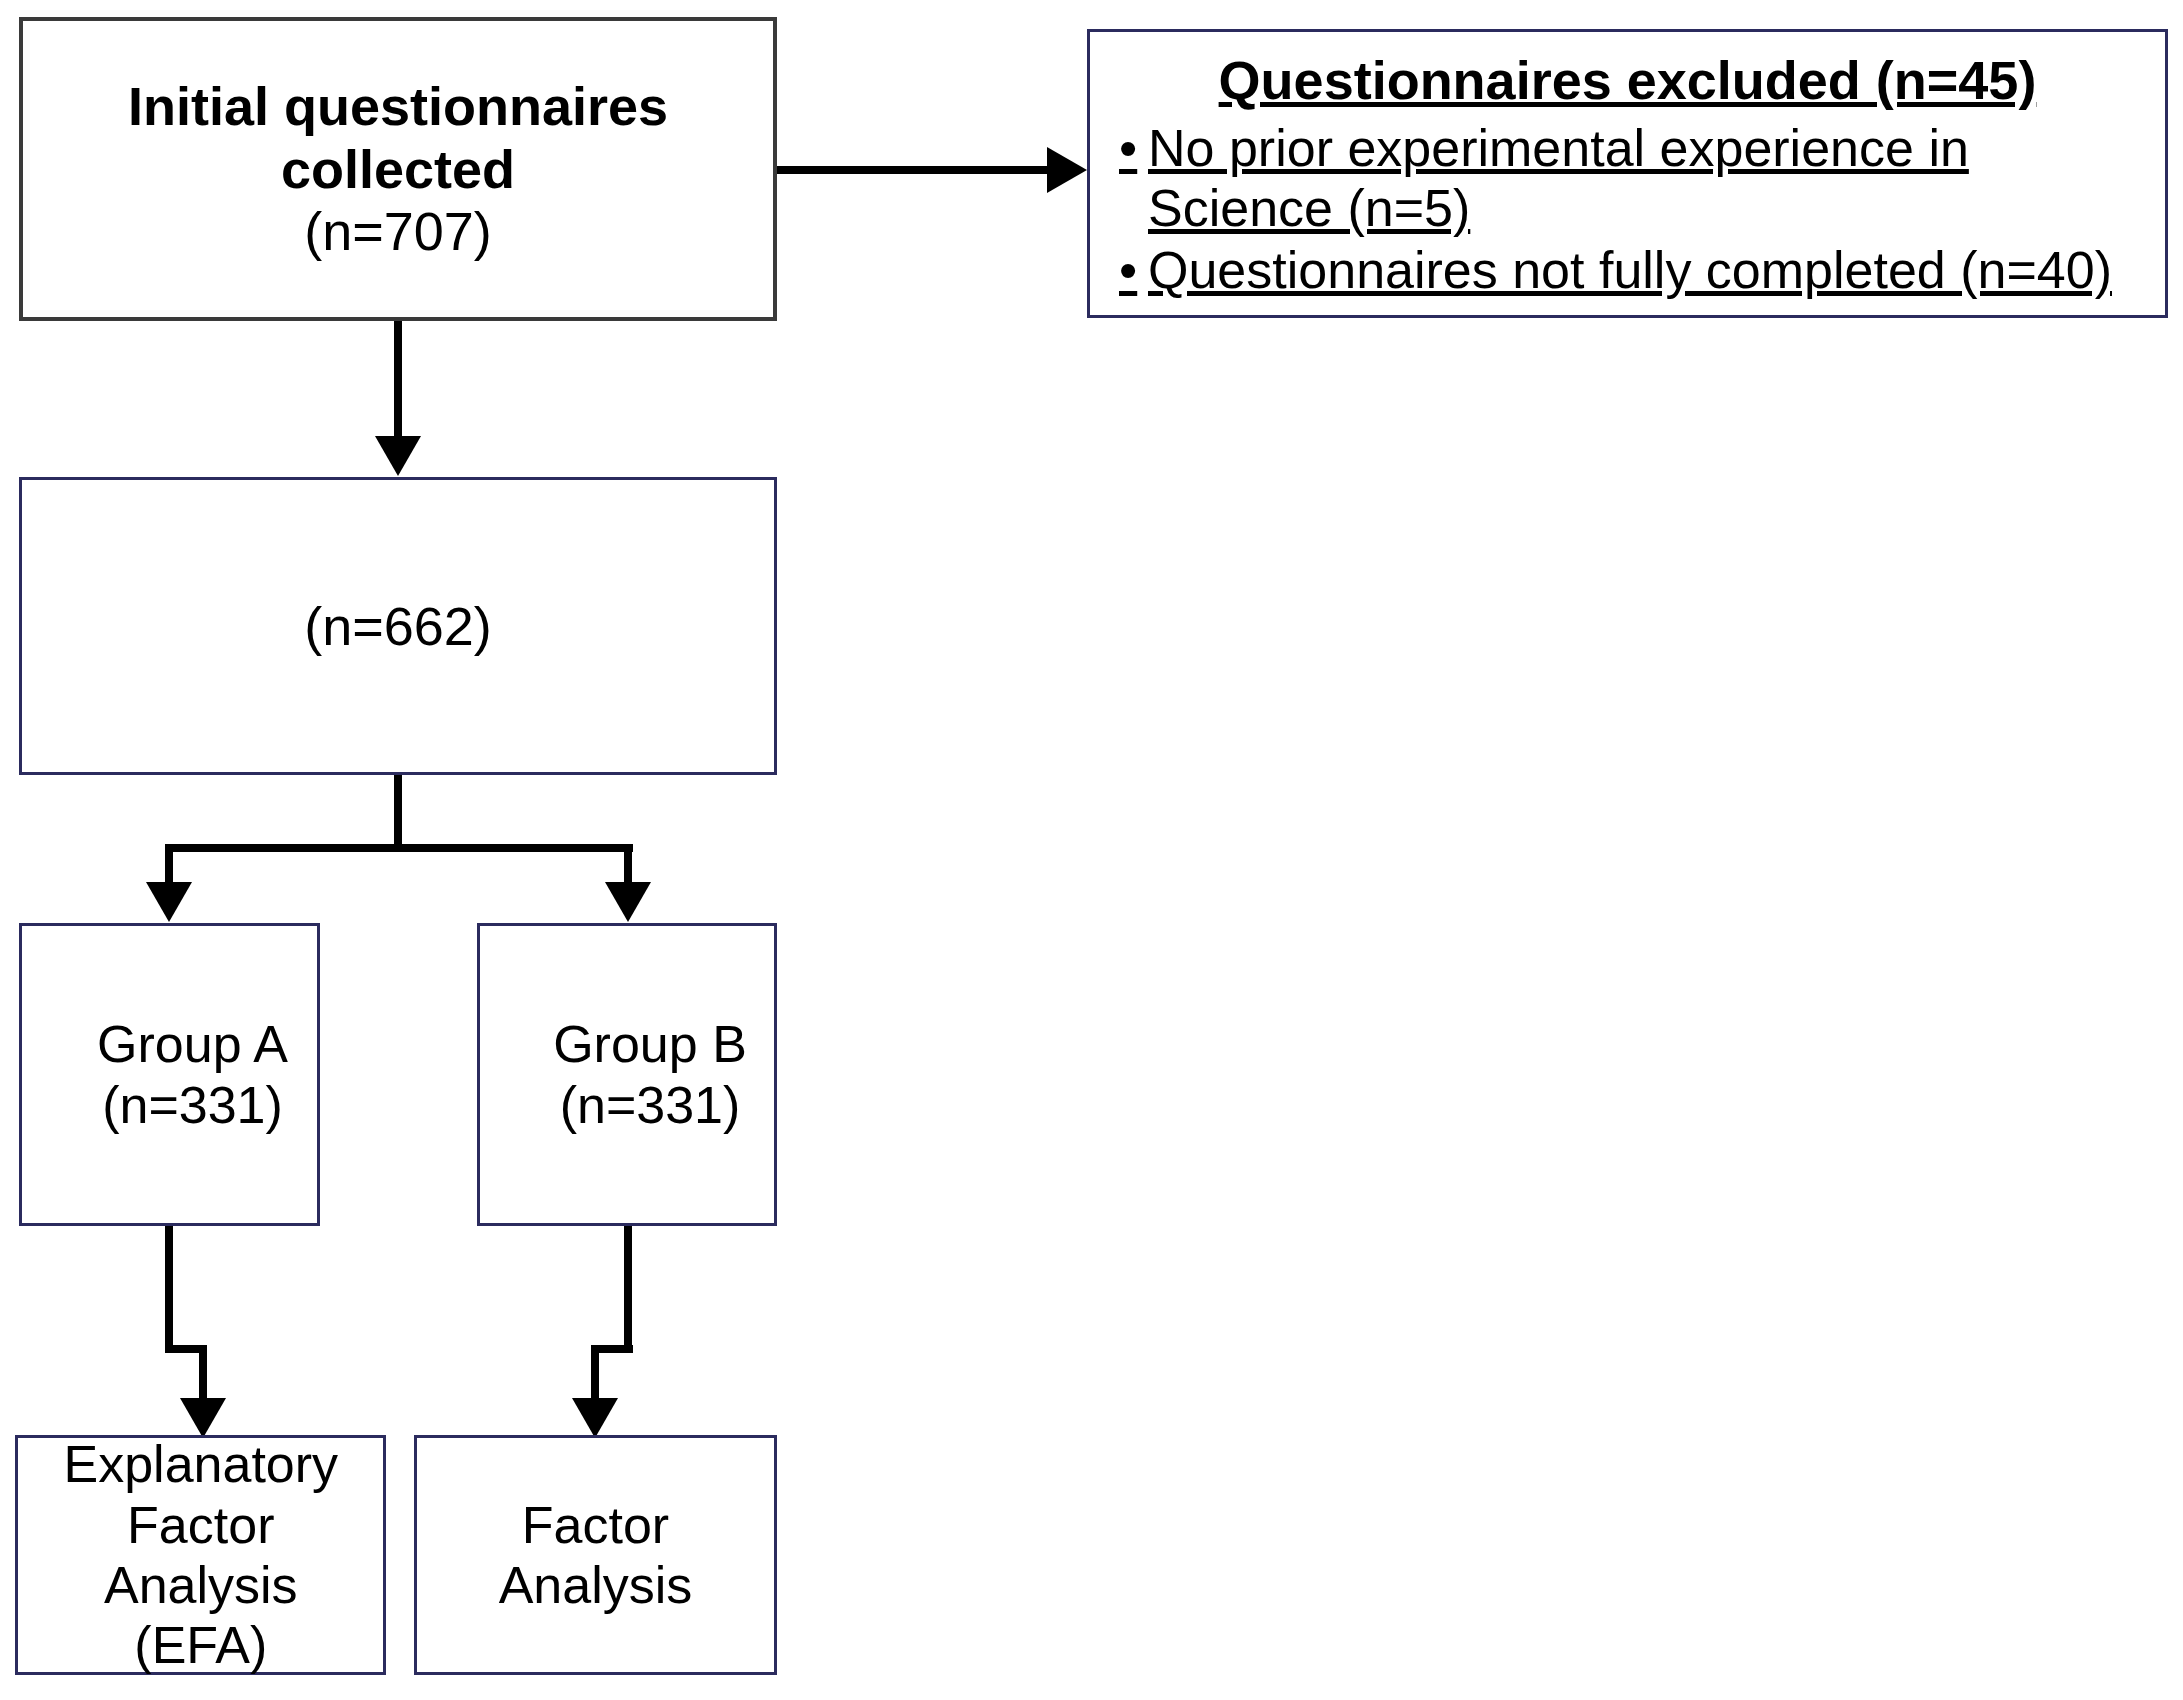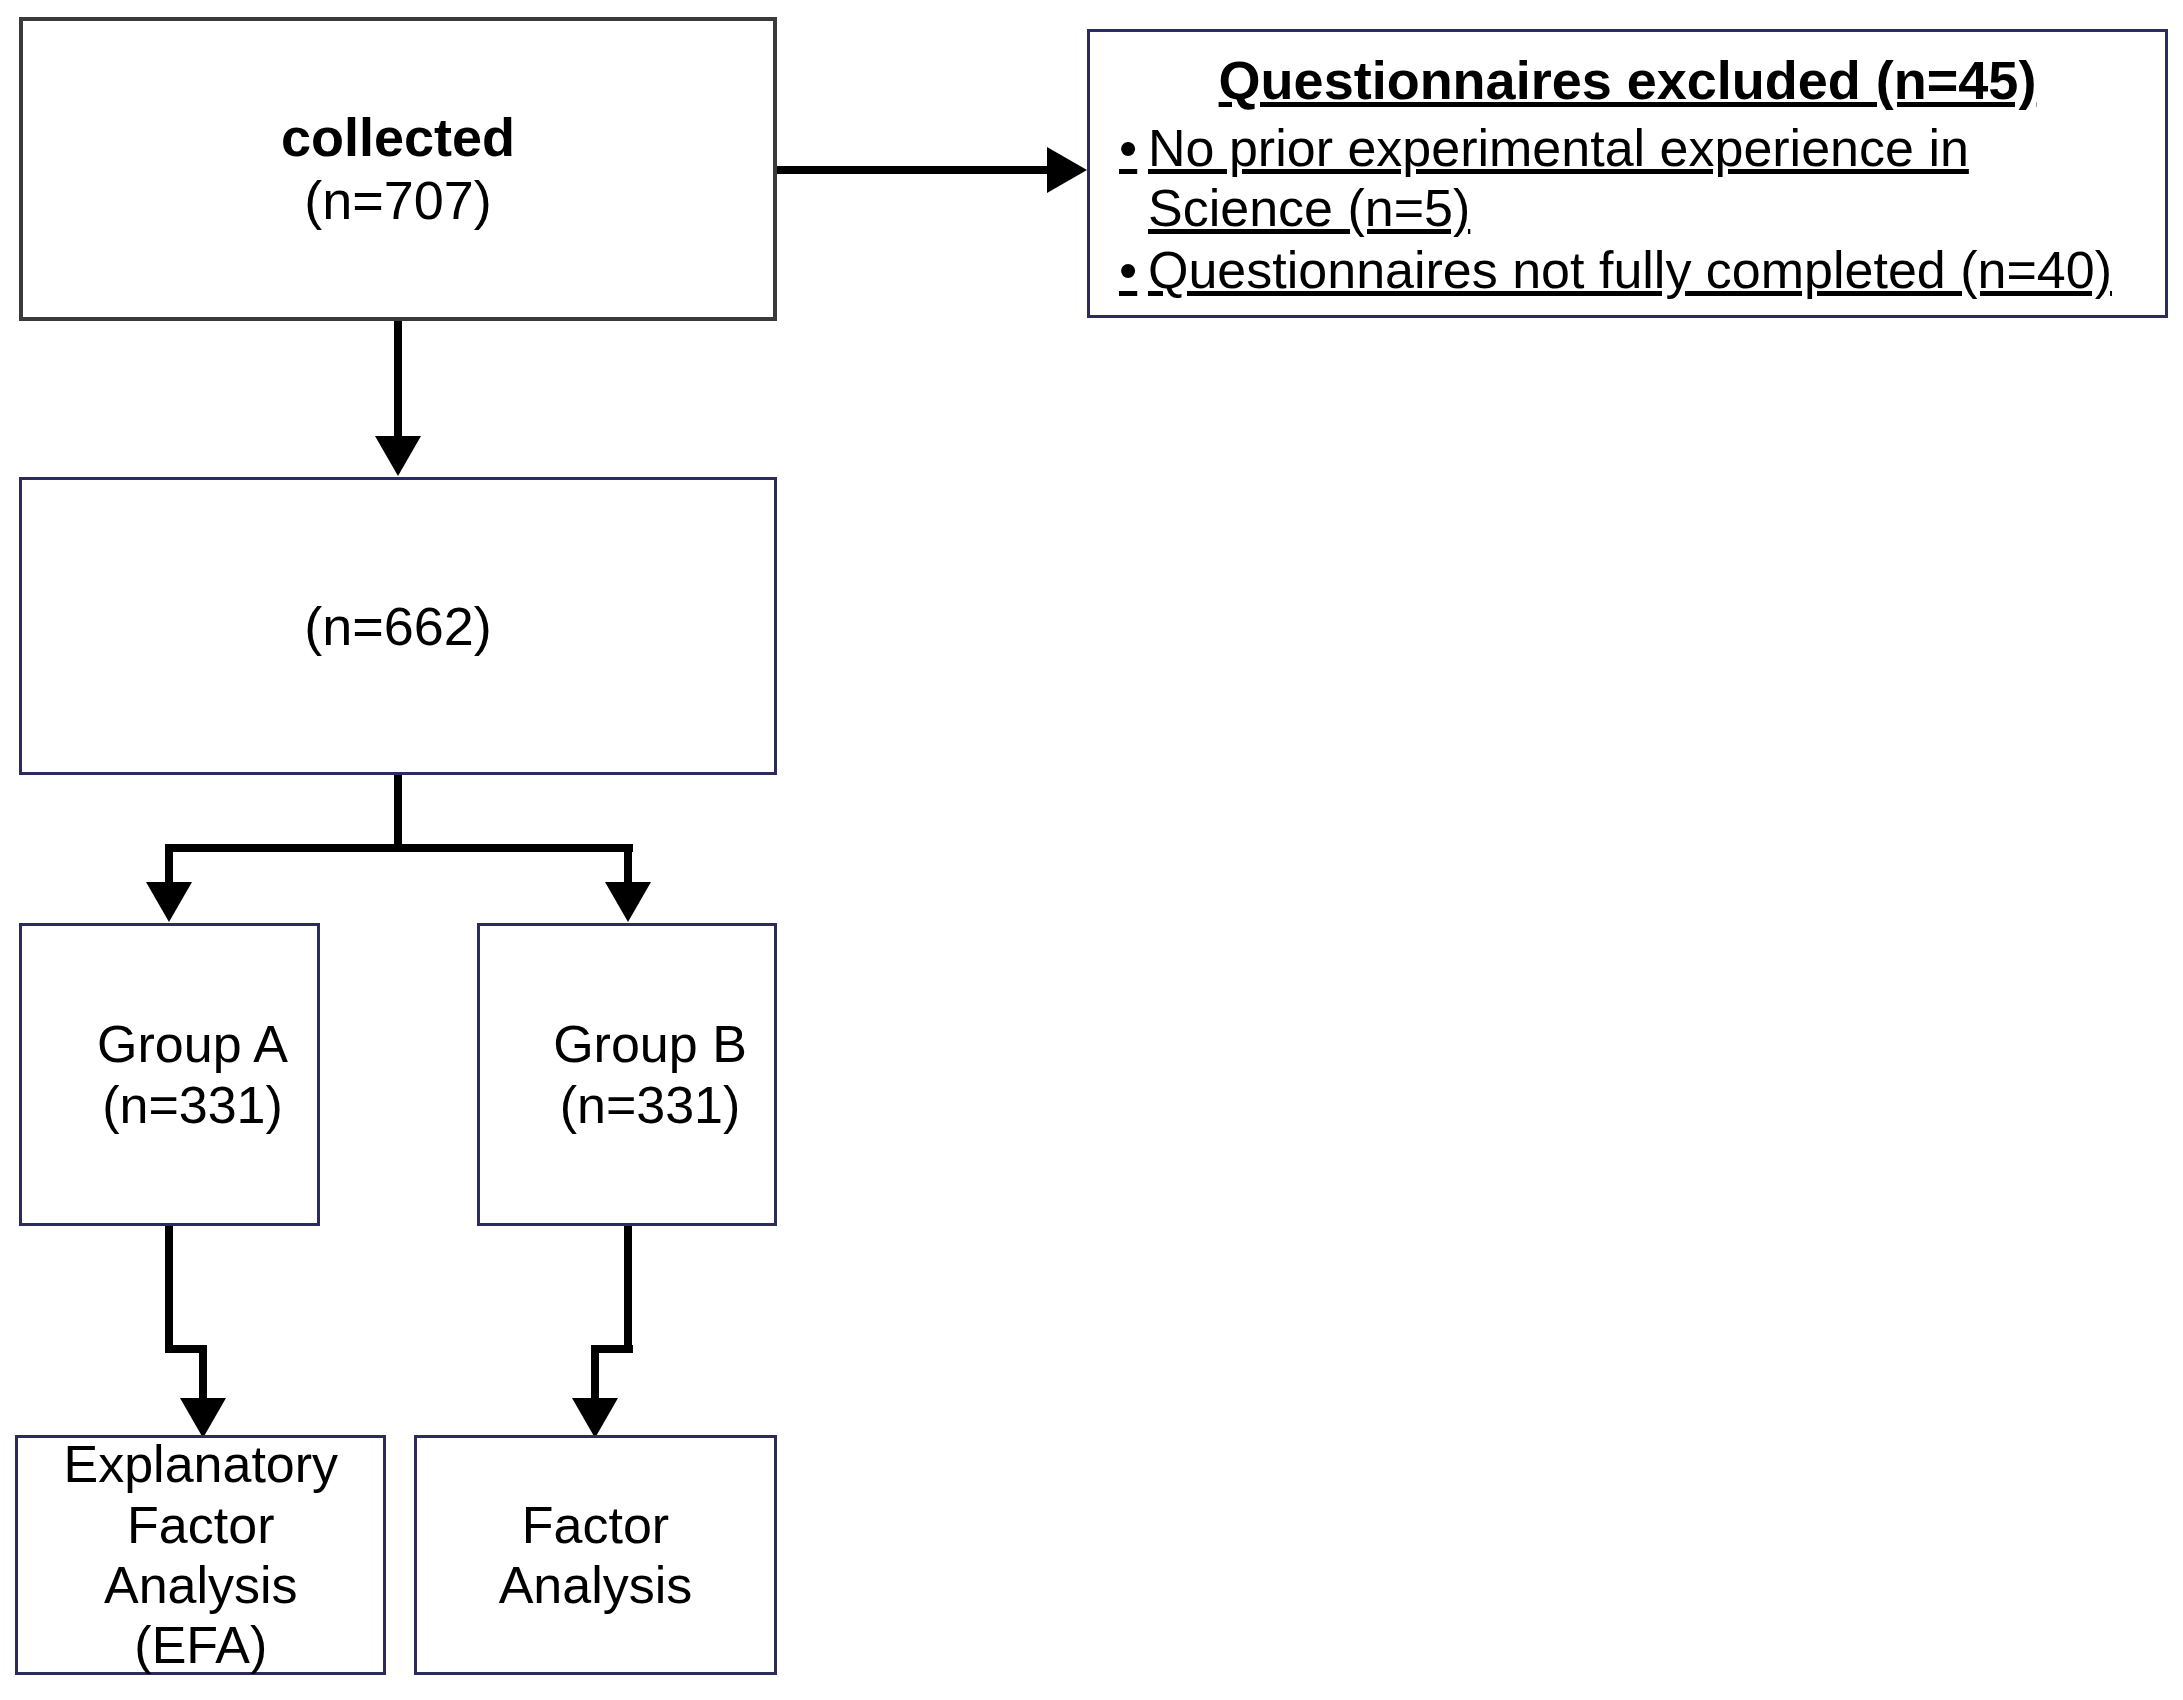--- a/index.html
+++ b/index.html
@@ -93,20 +93,21 @@
     border-bottom: 23px solid transparent;
     border-left: 40px solid #000000;
   }
 </style>
 </head>
 <body>
 
 <div id="canvas">
 
   <div class="node dark" style="left:19px; top:17px; width:758px; height:304px;">
+    <span class="ln bold t-initial">Initial questionnaires</span>
     <span class="ln bold t-initial">collected</span>
     <span class="ln t-initial">(n=707)</span>
   </div>
 
   <div class="node navy" style="left:1087px; top:29px; width:1081px; height:289px; justify-content:flex-start; padding-top:17px;text-decoration:underline;">
     <span class="ln bold t-excluded-h">Questionnaires excluded (n=45)</span>
     <div class="bullets">
       <div class="bullet-row">
         <span class="bullet-dot">•</span>
         <span class="bullet-text">No prior experimental experience in Science (n=5)</span>

